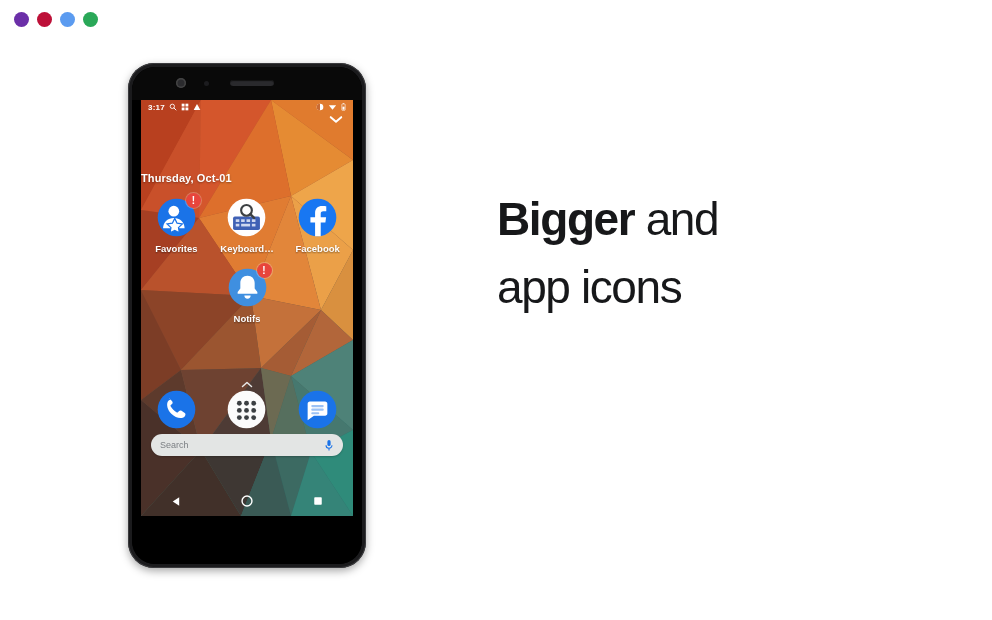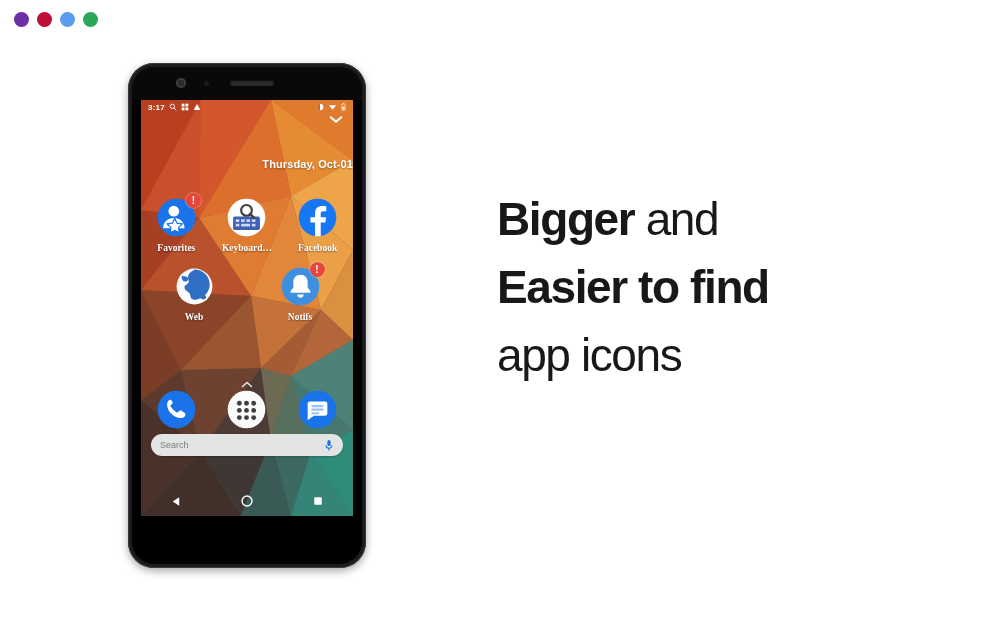--- a/index.html
+++ b/index.html
@@ -47,40 +47,40 @@
   
   .statusbar { position:absolute; left:0; right:0; top:0; height: 14px;
     display:flex; align-items:center; padding: 0 7px; }
   .sb-left { display:flex; align-items:center; gap:4px; }
   .sb-right { margin-left:auto; display:flex; align-items:center; gap:4px; }
   .sb-time { color:#fff; font-size:8px; font-weight:bold; letter-spacing:.2px; }
   .sb-ico { display:block; }
   .chevron-d { position:absolute; right:10px; top:15px; }
 
   
-  .date-row { position:absolute; left:0; right:0; top:54px; text-align:right; }
+  .date-row { position:absolute; left:0; right:0; top:68px; text-align:left; }
   .date-txt { color:#fff; font-size:11px; font-weight:bold; letter-spacing:.1px;
               text-shadow: 0 1px 2px rgba(0,0,0,.35); }
 
   
   .grid { position:absolute; left:0; right:0; top:96px; }
   .grid-row { display:flex; justify-content:space-around; margin-bottom:12px; }
   .cell { width:62px; display:flex; flex-direction:column; align-items:center; }
   .icon-wrap { position:relative; width:43px; height:43px; }
   .ic { width:43px; height:43px; display:block; }
   .badge {
     position:absolute; right:-3px; top:-3px; width:15px; height:15px;
     border-radius:50%; background:#e8453c; color:#fff;
     font-size:10px; font-weight:bold; line-height:15px; text-align:center;
     box-shadow: 0 0 0 1px rgba(255,255,255,.25);
   }
   .app-label {
     margin-top:4px; color:#fff; font-size:9.5px; font-weight:bold;
     white-space:nowrap; text-shadow:0 1px 2px rgba(0,0,0,.45);
-    max-width:62px; overflow:hidden; text-overflow:clip;font-family:Liberation Serif, serif;
+    max-width:62px; overflow:hidden; text-overflow:clip;
   }
 
   
   .drawer-arrow { position:absolute; left:0; right:0; top:274px; text-align:center; }
 
   
   .dock { position:absolute; left:0; right:0; top:288px; display:flex; justify-content:space-around; }
   .dock-ic { width:43px; height:43px; display:block; }
 
   
@@ -269,31 +269,20 @@
                     <path d="M27.6 45V29.6h5.2l.8-6h-6v-3.8c0-1.7.5-2.9 3-2.9h3.2v-5.4c-.6-.1-2.5-.3-4.7-.3-4.6 0-7.8 2.8-7.8 8v4.4h-5.2v6h5.2V45z" fill="#fff"></path>
                   </svg>
                 </div>
                 <div class="app-label">Facebook</div>
               </div>
 
             </div>
 
             <div class="grid-row">
 
-              <div class="cell">
-                <div class="icon-wrap">
-                  <svg class="ic" viewBox="0 0 48 48">
-                    <circle cx="24" cy="24" r="20" fill="#fdfdfd"></circle>
-                    <path d="M24 5c-2 2-6 3-7 7s2 5 0 8-5 2-4 6 5 3 6 7 1 5 5 6c10-1 17-9 17-17C41 12 33 5 24 5z" fill="#2f6fc4"></path>
-                    <path d="M10 12c3 1 6 0 7 3s-3 4-5 3-3-4-2-6z" fill="#2f6fc4"></path>
-                    <path d="M33 33c2 0 4 1 4 3s-3 3-5 2-1-5 1-5z" fill="#2f6fc4"></path>
-                  </svg>
-                </div>
-                <div class="app-label">Web</div>
-              </div>
 
 
               <div class="cell">
                 <div class="icon-wrap">
                   <svg class="ic" viewBox="0 0 48 48">
                     <circle cx="24" cy="24" r="21" fill="#3f8fe0"></circle>
                     <path d="M24 11c-5 0-8 3.6-8 8v6l-3 4v2h22v-2l-3-4v-6c0-4.4-3-8-8-8z" fill="#fff"></path>
                     <path d="M20.5 33a3.5 3.5 0 0 0 7 0z" fill="#fff"></path>
                   </svg>
                   <div class="badge">!</div>
@@ -373,17 +362,16 @@
 
         </div>
       </div>
     </div>
   </div>
 
   <div class="headline">
     <div class="hl-line l1">
       <span class="b">Bigger</span><span class="r"> and</span>
     </div>
-    <div class="hl-line l2 b">Easier to find</div>
     <div class="hl-line r">app icons</div>
   </div>
 
 </div>
 
 </body></html>

